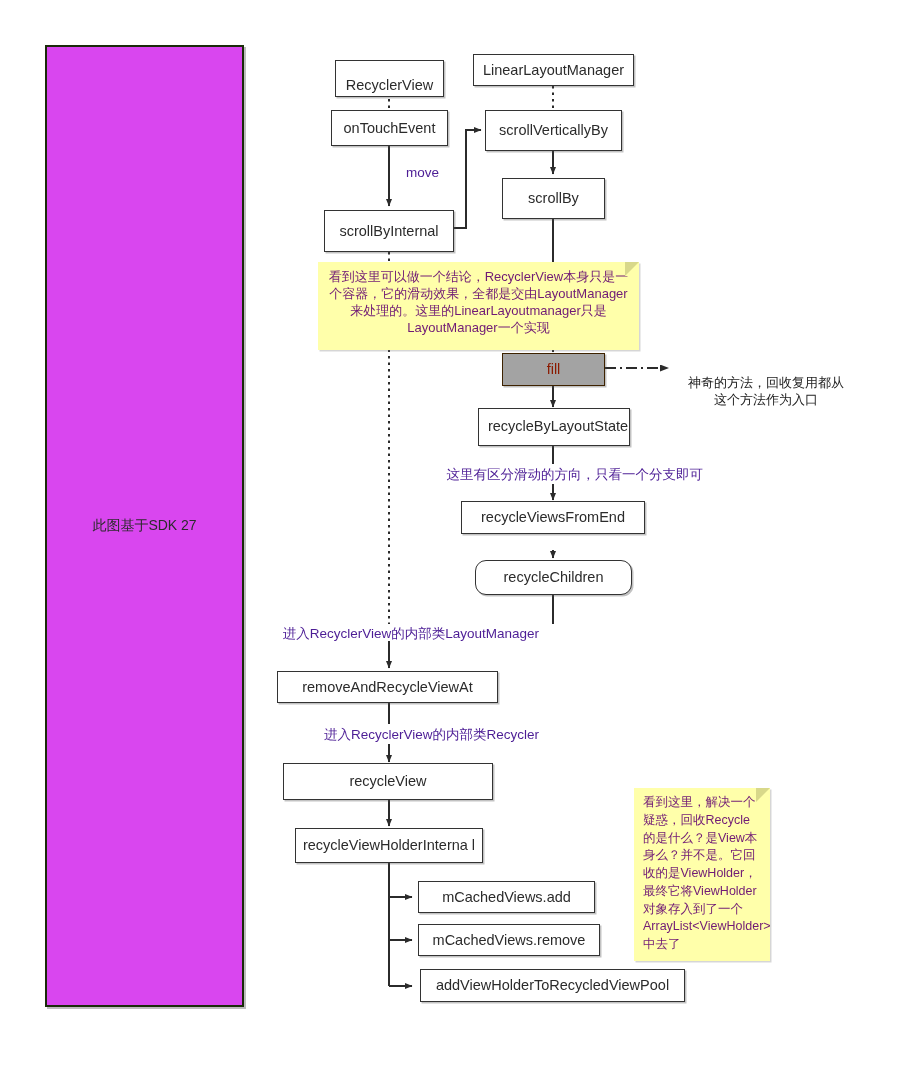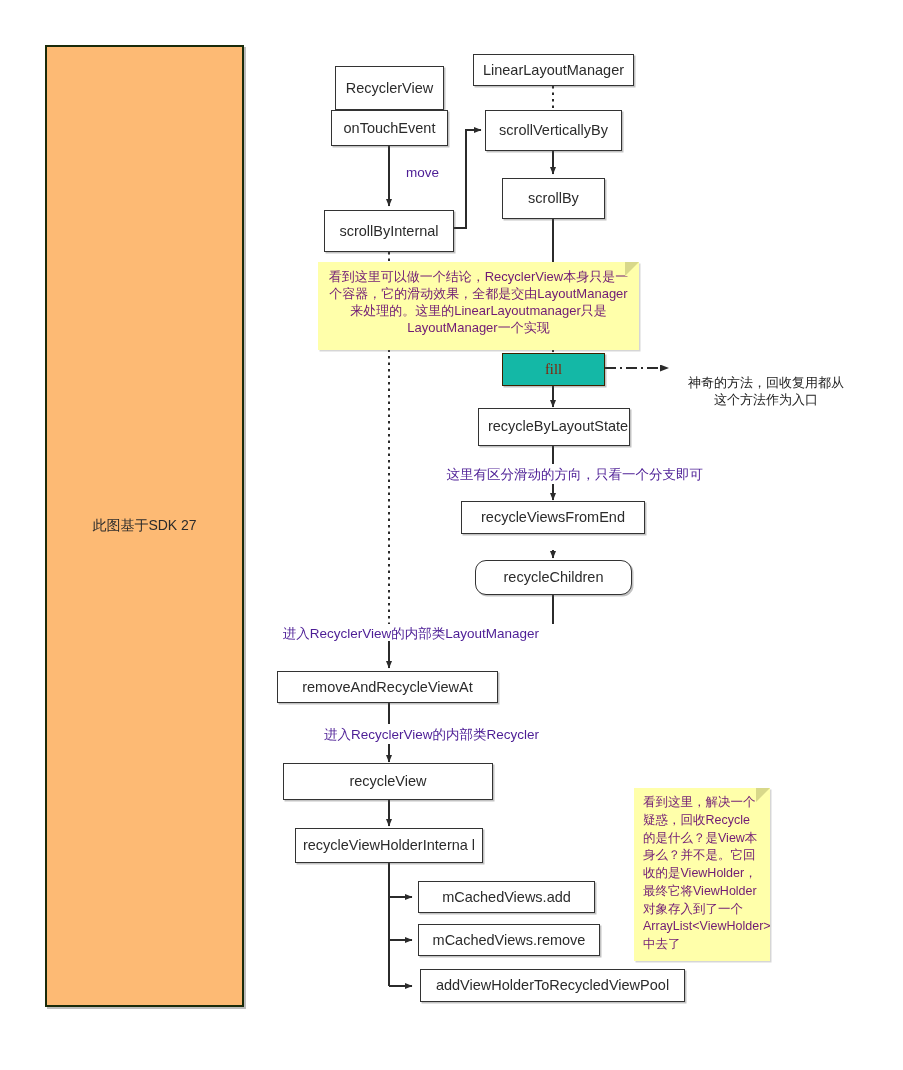--- a/index.html
+++ b/index.html
@@ -37,24 +37,23 @@
     line-height: 1.15;
     display: flex;
     align-items: center;
     justify-content: center;
     text-align: center;
     padding: 2px 4px;
     z-index: 3;
     box-shadow: 1.5px 1.5px 0 rgba(80,80,80,0.35);
   }
   .node.fill-node {
-    background: #14b8a6;
+    background: #a3a3a3;
     border-color: #3d2200;
     color: #8b1a00;
-    font-family: Liberation Serif, serif;
   }
   .note {
     position: absolute;
     box-sizing: border-box;
     background: #ffffaa;
     color: #701a75;
     font-size: 13px;
     line-height: 1.32;
     padding: 6px 9px;
     z-index: 4;
@@ -75,21 +74,21 @@
     right: 0;
     width: 0;
     height: 0;
     border-style: solid;
     border-width: 0 0 14px 14px;
     border-color: transparent transparent #ffffaa #d8d88a;
   }
   .green-box {
     position: absolute;
     box-sizing: border-box;
-    background: #fdba74;
+    background: #d946ef;
     border: 2px solid #1a2b0a;
     z-index: 2;
     display: flex;
     align-items: center;
     justify-content: center;
     color: #2b2b2b;
     font-size: 14px;
     box-shadow: 2px 2px 0 rgba(90,90,90,0.4);
   }
   .edge-label {
@@ -160,21 +159,21 @@
     <line x1="389" y1="863" x2="389" y2="986" stroke="#2b2b2b" stroke-width="2"></line>
     <line x1="389" y1="897" x2="412" y2="897" stroke="#2b2b2b" stroke-width="2" marker-end="url(#arrow)"></line>
     <line x1="389" y1="940" x2="412" y2="940" stroke="#2b2b2b" stroke-width="2" marker-end="url(#arrow)"></line>
     <line x1="389" y1="986" x2="412" y2="986" stroke="#2b2b2b" stroke-width="2" marker-end="url(#arrow)"></line>
   </svg>
 
   <div class="green-box" style="left:45px; top:45px; width:199px; height:962px;">
     <span>此图基于SDK 27</span>
   </div>
 
-  <div class="node" style="left:335px; top:66px; width:109px; height:44px;">
+  <div class="node" style="left:335px; top:60px; width:109px; height:37px;align-items:flex-end;">
     <span>RecyclerView</span>
   </div>
 
   <div class="node" style="left:473px; top:54px; width:161px; height:32px;">
     <span>LinearLayoutManager</span>
   </div>
 
   <div class="node" style="left:331px; top:110px; width:117px; height:36px;">
     <span>onTouchEvent</span>
   </div>

